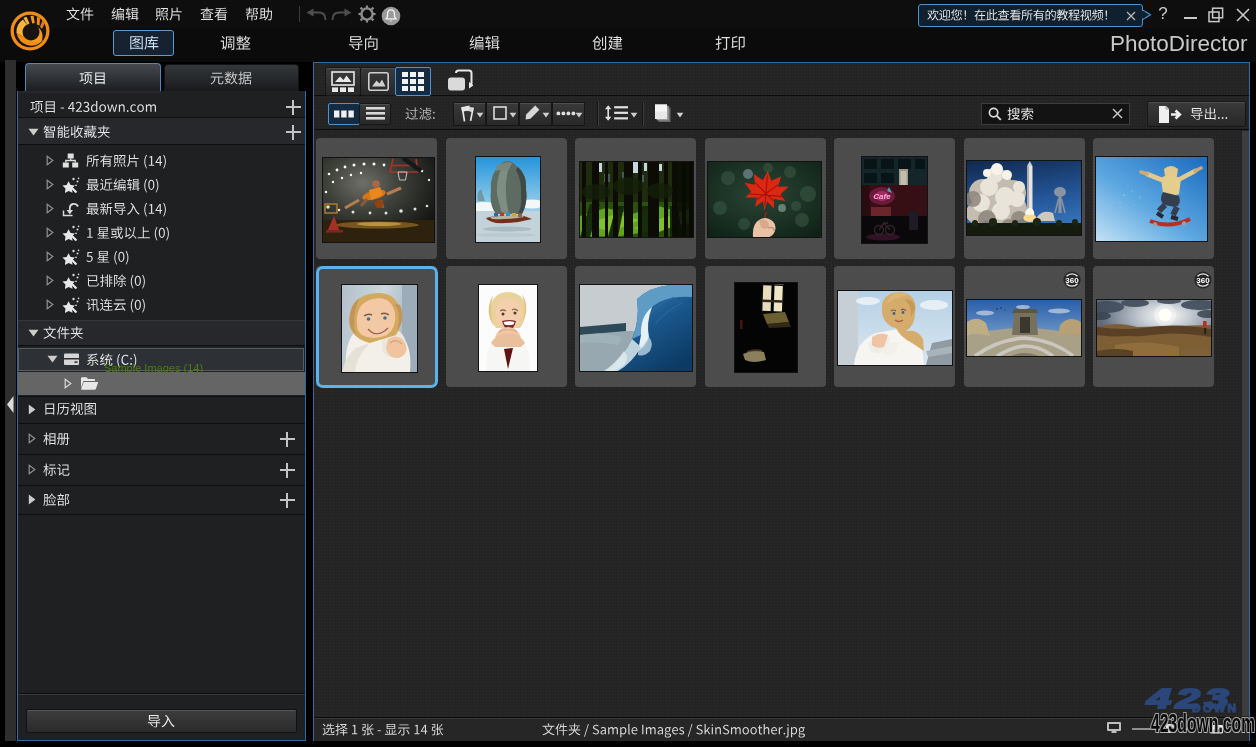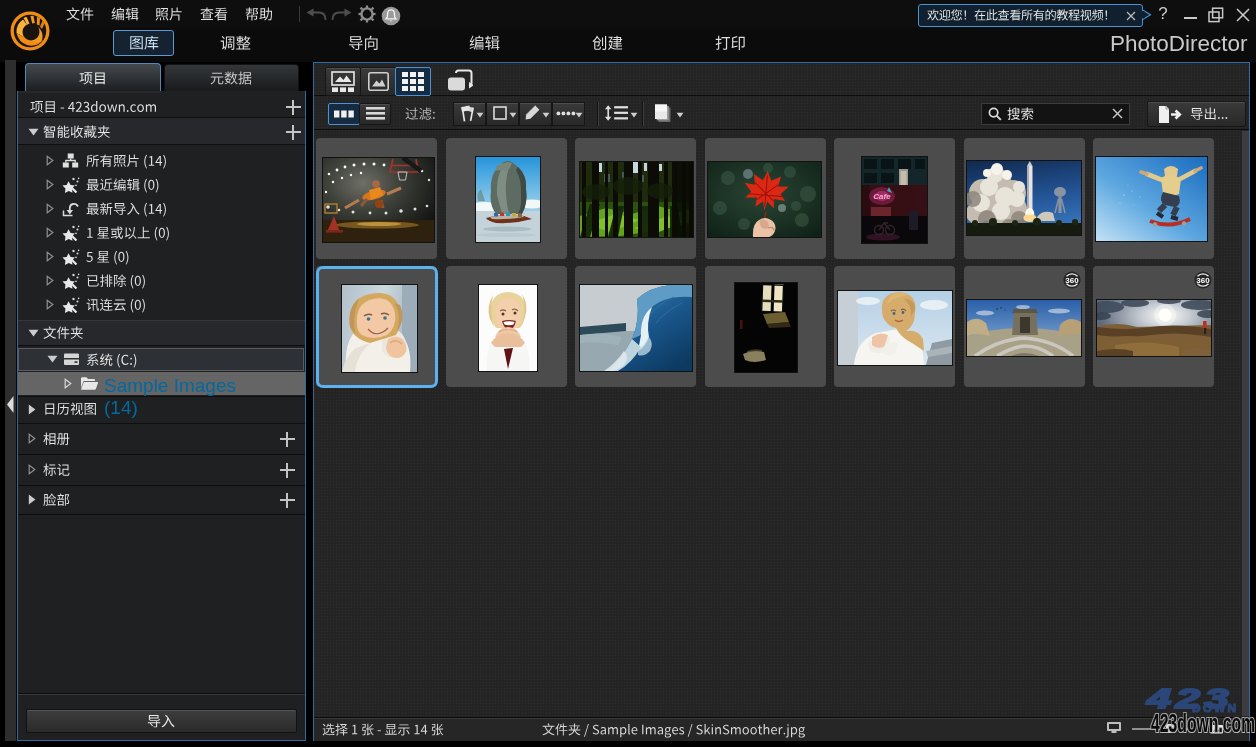--- a/index.html
+++ b/index.html
@@ -412,21 +412,21 @@
 <div class="abs" style="left:18px;top:372px;width:287px;height:23px;background:#656565"></div>
 <svg class="abs" style="left:64px;top:378px" width="8" height="11" viewBox="0 0 8 11">
     <path d="M1.2 1.2 L6.8 5.5 L1.2 9.8 Z" fill="none" stroke="#d8d8d8" stroke-width="1.2"></path>
   </svg>
 <svg class="abs" style="left:80px;top:376px" width="18" height="15" viewBox="0 0 18 15">
     <g fill="#e8e8e8">
       <path d="M1 2.5 Q1 1.2 2.2 1.2 L6.5 1.2 L8 3 L14 3 Q15 3 15 4 L15 5 L3.5 5 L1 12 Z"></path>
       <path d="M3.8 6 L17.5 6 Q18.3 6 18 7 L15.8 13 Q15.5 13.8 14.5 13.8 L1.8 13.8 Q0.9 13.8 1.2 12.9 Z"></path>
     </g>
   </svg>
-<div class="abs" style="left:104px;top:375px;width:170px;height:16px;color:#0369a1;font-size:19px">Sample Images (14)</div>
+<div class="abs" style="left:104px;top:362px;width:170px;height:16px;color:#4d7c0f;font-size:11px">Sample Images (14)</div>
 <div class="abs" style="left:18px;top:396px;width:287px;height:1px;background:#0d0e0f"></div>
 <svg class="abs" style="left:28px;top:404px" width="8" height="11" viewBox="0 0 8 11">
     <path d="M0.8 0.5 L7.4 5.5 L0.8 10.5 Z" fill="#cccccc"></path>
   </svg>
 <svg style="position:absolute;left:43.0px;top:401.0px;overflow:visible" width="56" height="17">
     <g fill="#e4e4e4" transform="translate(0,12.82) scale(0.01350,-0.01350)">
       <use href="#g78" xlink:href="#g78" x="0"></use>
       <use href="#g79" xlink:href="#g79" x="1000"></use>
       <use href="#g21" xlink:href="#g21" x="2000"></use>
       <use href="#g23" xlink:href="#g23" x="3000"></use>

